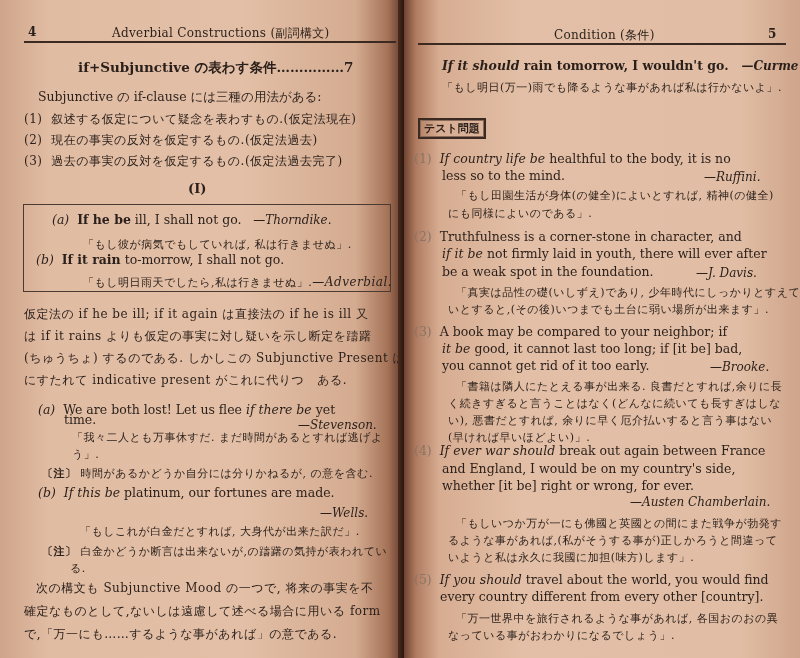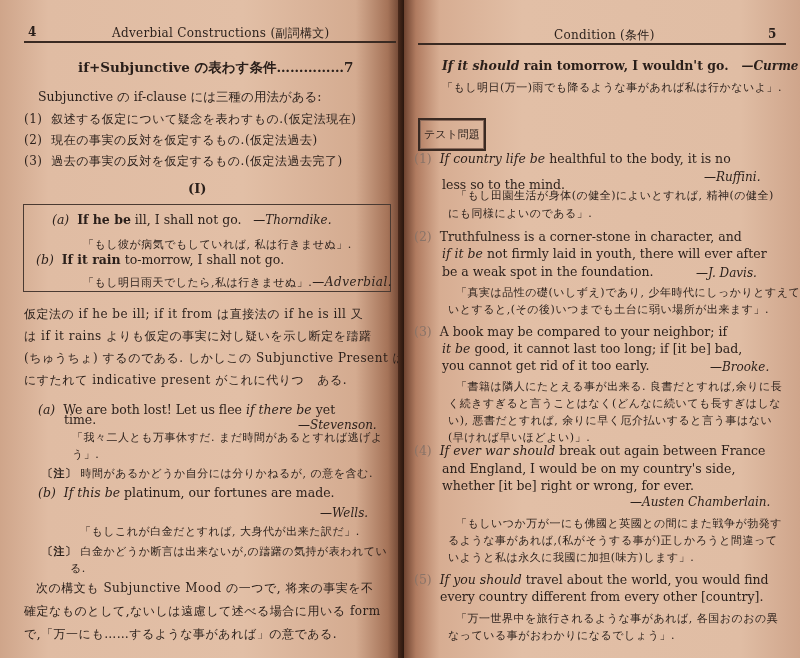--- a/index.html
+++ b/index.html
@@ -30,22 +30,22 @@
   .rule { position:absolute; height:2px; background:#3a2a22; }
   .txt { font-size:12.5px; }
   .jp { font-size:11px; letter-spacing:0.5px; }
   .jpb { font-size:12px; letter-spacing:0.5px; }
   .b { font-weight:bold; }
   .i { font-style:italic; }
   .box {
     position:absolute; border:1.5px solid #4a3a32;
   }
   .test-label {
-    position:absolute; border:2px solid #3a2a22; padding:7px 4px;
-    font-size:11px; font-weight:normal; background:transparent;
+    position:absolute; border:2px solid #3a2a22; padding:1px 4px;
+    font-size:11px; font-weight:bold; background:transparent;
     box-shadow: inset 0 0 0 1px #8a6a5a;
   }
   .num { color:#8a7468; }
   .attr { font-style:italic; font-size:12px; }
 </style>
 </head>
 <body>
 
 <div class="page left">
   <div class="abs hdr b" style="left:28px; top:25px;">4</div>
@@ -72,21 +72,21 @@
     <span class="i">(a)</span>&nbsp;&nbsp;<span class="b">If he be</span><span> ill, I shall not go.</span>&nbsp;&nbsp;&nbsp;<span class="attr">—Thorndike.</span>
   </div>
   <div class="abs jp" style="left:83px; top:237px;">「もし彼が病気でもしていれば, 私は行きませぬ」.</div>
   <div class="abs txt" style="left:36px; top:252px;">
     <span class="i">(b)</span>&nbsp;&nbsp;<span class="b">If it rain</span><span> to-morrow, I shall not go.</span>
   </div>
   <div class="abs jp" style="left:83px; top:275px;">
     <span>「もし明日雨天でしたら,私は行きませぬ」.</span><span class="attr">—Adverbial.</span>
   </div>
 
-  <div class="abs jpb" style="left:24px; top:306px;">仮定法の if he be ill; if it from は直接法の if he is ill 又</div>
+  <div class="abs jpb" style="left:24px; top:306px;">仮定法の if he be ill; if it again は直接法の if he is ill 又</div>
   <div class="abs jpb" style="left:24px; top:328px;">は if it rains よりも仮定の事実に対し疑いを示し断定を躊躇</div>
   <div class="abs jpb" style="left:24px; top:350px;">(ちゅうちょ) するのである. しかしこの Subjunctive Present は次第</div>
   <div class="abs jpb" style="left:24px; top:372px;">にすたれて indicative present がこれに代りつゝある.</div>
 
   <div class="abs txt" style="left:38px; top:395px;margin-top:7px;">
     <span class="i">(a)</span>&nbsp;&nbsp;<span>We are both lost! Let us flee </span><span class="i">if there be</span><span> yet</span>
   </div>
   <div class="abs txt" style="left:64px; top:412px;">time.</div>
   <div class="abs attr" style="left:298px; top:418px;">—Stevenson.</div>
   <div class="abs jp" style="left:72px; top:430px;">「我々二人とも万事休すだ. まだ時間があるとすれば逃げよ</div>
@@ -120,21 +120,21 @@
   <div class="abs txt" style="left:38px; top:58px;font-weight:bold;">
     <span class="i">If it should</span><span> rain tomorrow, I wouldn't go.</span>&nbsp;&nbsp;&nbsp;<span class="attr">—Curme</span>
   </div>
   <div class="abs jp" style="left:38px; top:80px;">「もし明日(万一)雨でも降るような事があれば私は行かないよ」.</div>
 
   <div class="test-label" style="left:14px; top:118px;">テスト問題</div>
 
   <div class="abs txt" style="left:10px; top:151px;">
     <span class="num">(1)</span>&nbsp;&nbsp;<span class="i">If country life be</span><span> healthful to the body, it is no</span>
   </div>
-  <div class="abs txt" style="left:38px; top:177px;">less so to the mind.</div>
+  <div class="abs txt" style="left:38px; top:168px;">less so to the mind.</div>
   <div class="abs attr" style="left:300px; top:170px;">—Ruffini.</div>
   <div class="abs jp" style="left:52px; top:188px;">「もし田園生活が身体(の健全)によいとすれば, 精神(の健全)</div>
   <div class="abs jp" style="left:44px; top:206px;">にも同様によいのである」.</div>
 
   <div class="abs txt" style="left:10px; top:229px;">
     <span class="num">(2)</span>&nbsp;&nbsp;<span>Truthfulness is a corner-stone in character, and</span>
   </div>
   <div class="abs txt" style="left:38px; top:246px;">
     <span class="i">if it be</span><span> not firmly laid in youth, there will ever after</span>
   </div>

